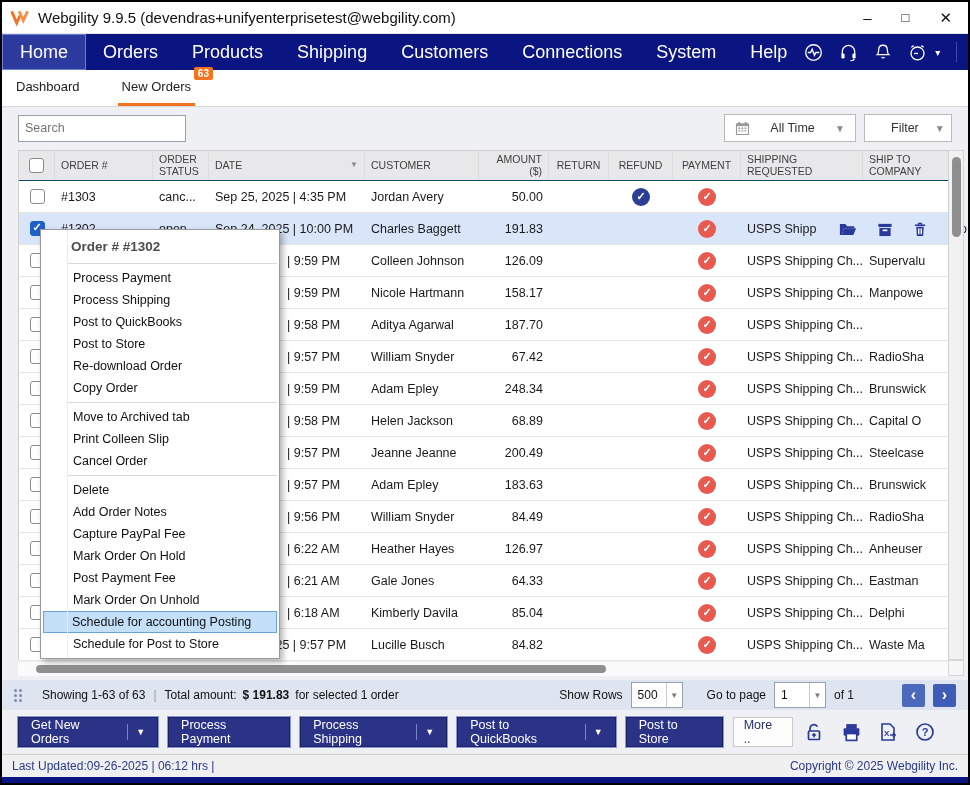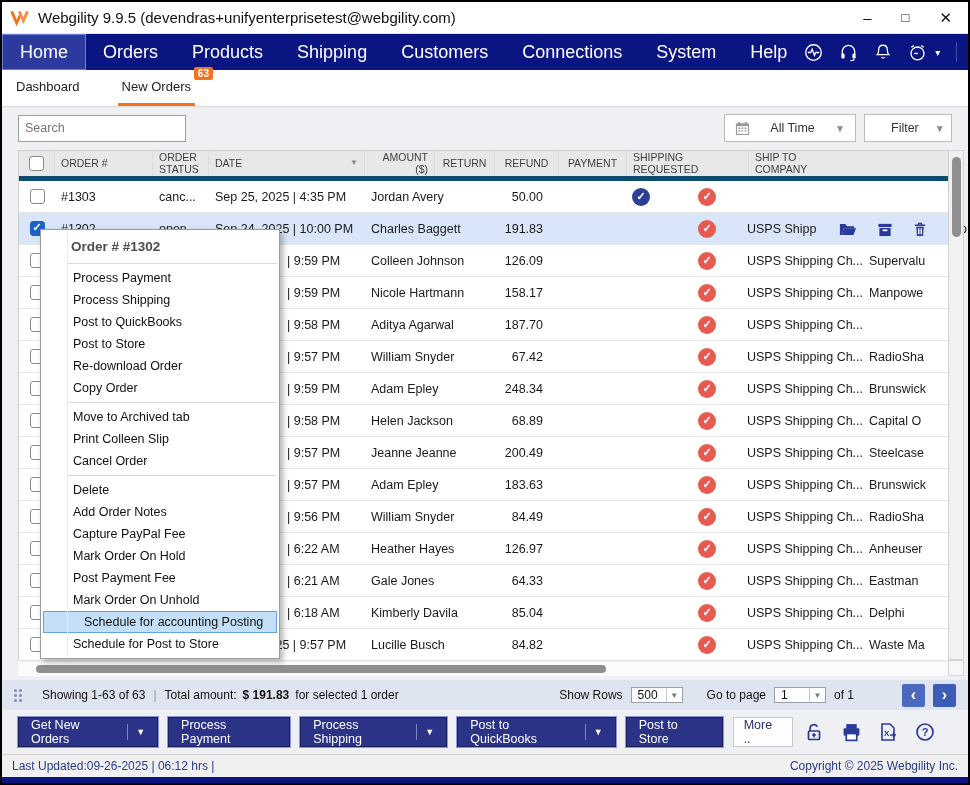--- a/index.html
+++ b/index.html
@@ -35,21 +35,21 @@
   
   .toolbar { position:absolute; top:112px; left:16px; right:16px; height:28px; display:flex; align-items:center; }
   .search-box { width:168px; height:27px; background:#fff; border:1px solid #9aa0a8; display:flex; align-items:center; padding:0 6px; }
   .search-box input { border:none; outline:none; flex:1; font-size:12.5px; color:#333; font-family:"Liberation Sans", sans-serif; background:transparent; }
   .tool-right { margin-left:auto; display:flex; gap:8px; }
   .drop-btn { height:28px; background:#fff; border:1px solid #b9b9b9; display:flex; align-items:center; gap:16px; padding:0 10px; font-size:12.5px; color:#333; }
   .drop-btn .caret { color:#8a8a8a; font-size:10px; }
 
   
   .table-wrap { position:absolute; top:148px; left:16px; width:946px; height:510px; background:#fff; border:1px solid #cfcfcf; }
-  .thead { display:flex; height:30px; background:#e8e8ea; border-bottom:5px solid #0c4a6e; color:#3f3f3f; font-size:10.5px; }
+  .thead { display:flex; height:30px; background:#e8e8ea; border-bottom:1px solid #0c4a6e; color:#3f3f3f; font-size:10.5px; }
   .th { display:flex; align-items:center; padding:0 6px; line-height:1.1; border-right:1px solid #dddddd; }
   .trow { display:flex; height:32px; border-bottom:1px solid #e6e6e6; background:#fff; font-size:12.5px; color:#1a1a1a; position:relative; }
   .trow.selected { background:#d9e6fa; }
   .td { display:flex; align-items:center; padding:0 6px; overflow:hidden; white-space:nowrap; }
   .c-check { width:36px; justify-content:center; }
   .c-order { width:98px; }
   .c-status { width:56px; }
   .c-date { width:156px; }
   .c-customer { width:114px; }
   .c-amount { width:70px; justify-content:flex-end; }
@@ -78,21 +78,21 @@
   .hthumb { position:absolute; top:3px; left:18px; width:570px; height:8px; background:#8f8f8f; border-radius:4px; }
   .scroll-corner { position:absolute; top:658px; left:946px; width:16px; height:16px; background:#f7f7f7; border:1px solid #d5d5d5; }
 
   
   .pagebar { position:absolute; top:678px; left:0; right:0; height:30px; background:#dfe5f0; display:flex; align-items:center; padding:0 12px; font-size:12px; color:#111; }
   .grip { display:grid; grid-template-columns:3px 3px; gap:2px; margin-right:20px; }
   .grip i { width:3px; height:3px; background:#7d8bb0; border-radius:50%; }
   .pb-sep { color:#999; margin:0 8px; }
   .bold { font-weight:bold; }
   .pb-right { margin-left:auto; display:flex; align-items:center; gap:8px; }
-  .mini-select { height:16px; background:#fff; border:1px solid #9aa0a8; display:flex; align-items:center; }
+  .mini-select { height:26px; background:#fff; border:1px solid #9aa0a8; display:flex; align-items:center; }
   .mini-select .val { padding:0 6px; font-size:12px; min-width:34px; }
   .mini-select .arr { width:16px; height:100%; border-left:1px solid #c9c9c9; display:flex; align-items:center; justify-content:center; color:#777; font-size:8px; }
   .pg-btn { width:23px; height:23px; background:#3d5cb5; color:#fff; display:flex; align-items:center; justify-content:center; font-size:16px; font-weight:bold; border-radius:2px; }
   .pg-btn.prev { background:#4d69bd; }
 
   
   .actionbar { position:absolute; top:714px; left:0; right:0; height:32px; display:flex; align-items:center; padding:0 16px; gap:10px; }
   .act-btn { height:30px; background:#2a3386; color:#fff; font-size:12.5px; border:1px solid #1b2262; outline:1px solid #8d97d8; display:flex; align-items:center; padding:0 12px; gap:8px; }
   .act-btn .divider { width:1px; height:16px; background:#7a84c8; }
   .act-btn .caret { font-size:9px; }
@@ -104,21 +104,21 @@
   .statusbar { position:absolute; top:752px; left:0; right:0; height:23px; background:#f0f0f0; border-top:1px solid #d0d0d0; display:flex; align-items:center; padding:0 10px; font-size:12px; color:#2a3a8c; }
   .statusbar .right { margin-left:auto; }
   .navy-strip { position:absolute; top:775px; left:0; right:0; height:8px; background:#0a1581; }
 
   
   .ctx-menu { position:absolute; top:227px; left:38px; width:240px; background:#fff; border:1px solid #9b9b9b; box-shadow:3px 3px 6px rgba(0,0,0,.3); padding:2px 0 3px 0; z-index:50; }
   .ctx-gutter { position:absolute; top:0; bottom:0; left:26px; width:1px; background:#ededed; }
   .ctx-header { font-size:13.5px; font-weight:bold; color:#4d4d4d; padding:7px 8px 6px 30px; }
   .menu-sep { height:1px; background:#d9d9d9; margin:3px 2px 3px 27px; }
   .menu-item { height:22px; line-height:22px; font-size:12.5px; color:#111; padding-left:30px; margin:0 2px; white-space:nowrap; }
-  .menu-item.hl { background:#c4e0f8; border:1px solid #66a3d8; line-height:20px; padding-left:40px; }
+  .menu-item.hl { background:#c4e0f8; border:1px solid #66a3d8; line-height:20px; padding-left:28px; }
 
   svg { display:block; }
 </style>
 </head>
 <body>
 
 <div class="app">
 
   <div class="titlebar">
     <svg class="logo" viewBox="0 0 24 20">
@@ -225,20 +225,21 @@
     <div class="thead">
       <div class="th c-check">
           <span class="cb"></span>
         </div>
       <div class="th c-order">ORDER #</div>
       <div class="th c-status">ORDER STATUS</div>
       <div class="th c-date">
         <span>DATE</span>
         <span class="sort-arrow">▼</span>
       </div>
+      <div class="th c-customer">CUSTOMER</div>
       <div class="th c-amount">AMOUNT ($)</div>
       <div class="th c-return">RETURN</div>
       <div class="th c-refund">REFUND</div>
       <div class="th c-payment">PAYMENT</div>
       <div class="th c-shipping">SHIPPING REQUESTED</div>
       <div class="th c-company" style="border-right:none">SHIP TO COMPANY</div>
     </div>
     <div id="tbody">
         <div class="trow">
           <div class="td c-check">

